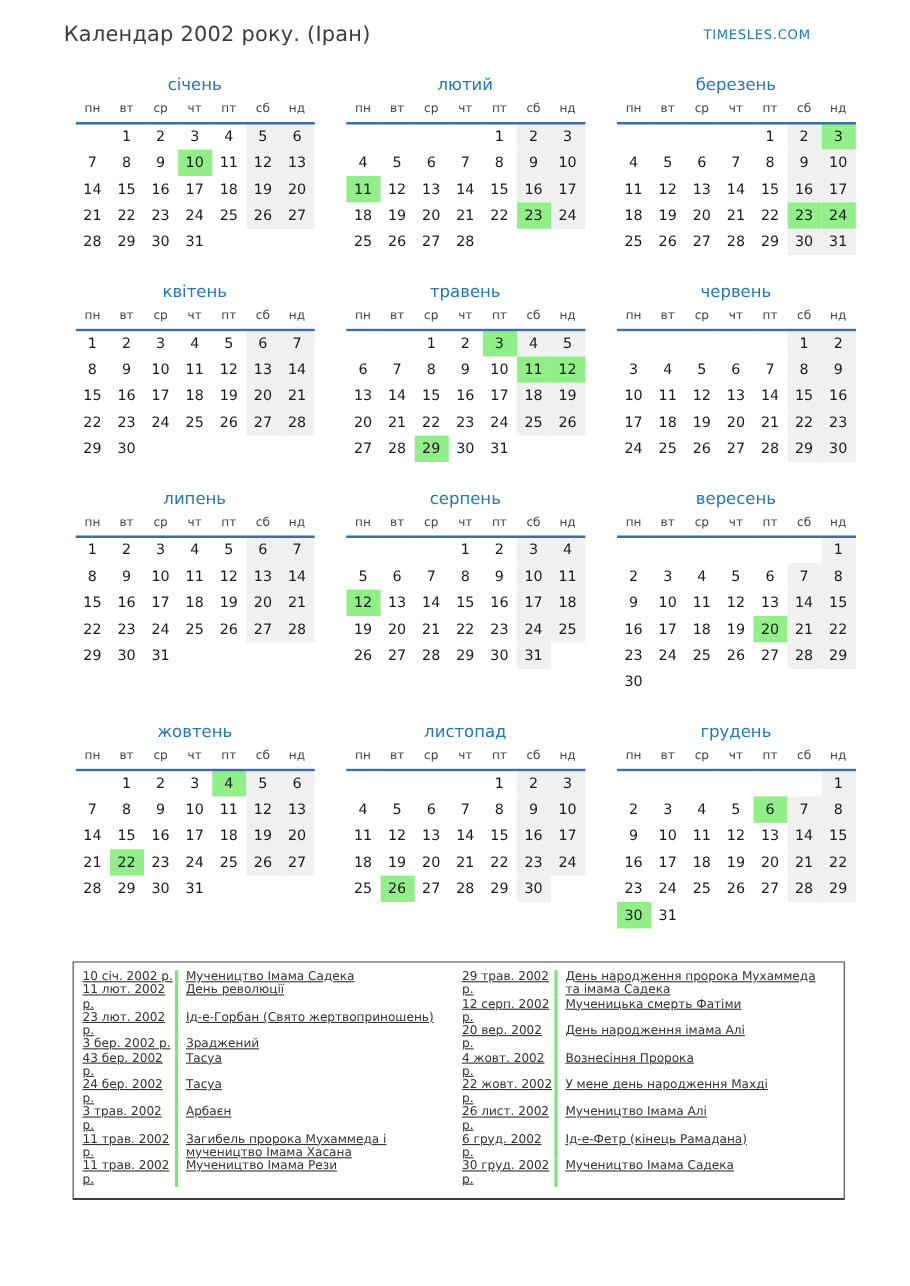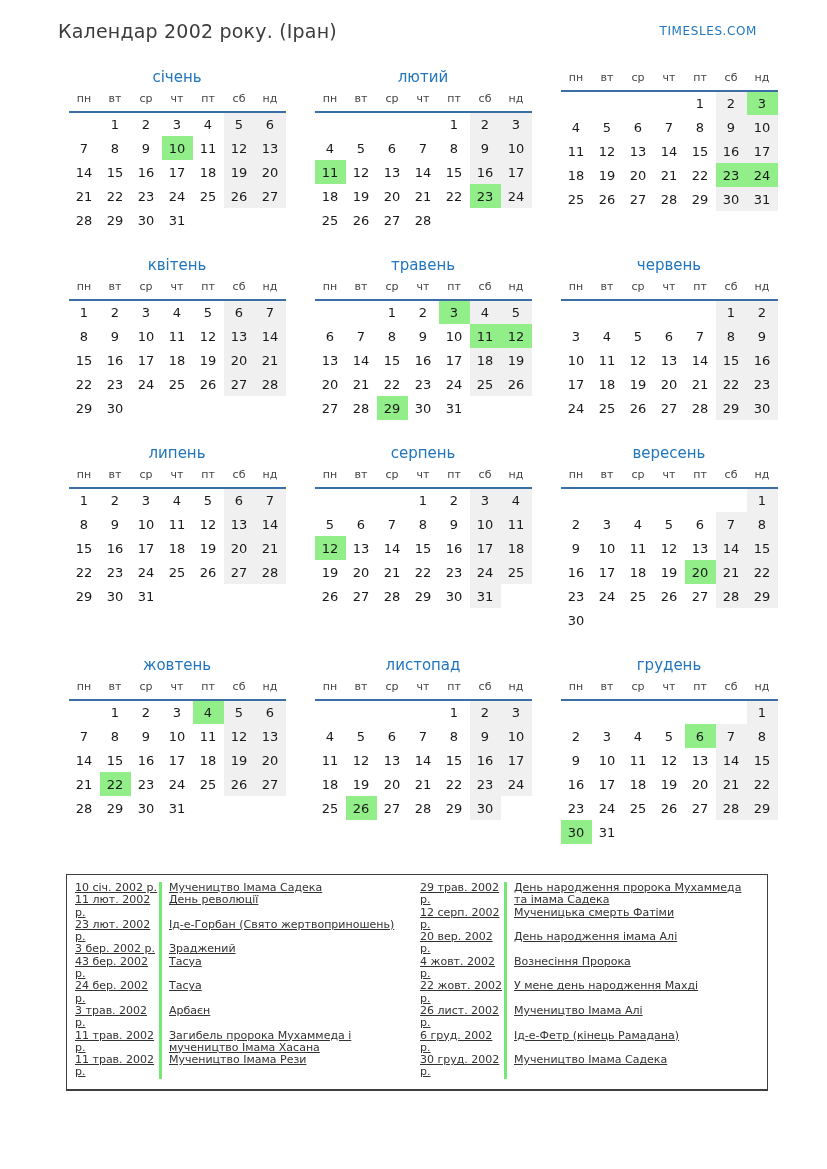--- a/index.html
+++ b/index.html
@@ -9,21 +9,21 @@
     --marker-green:#74e874;
     --weekend:#f0f0f0;
     --ink:#1a1a1a;
   }
   *{box-sizing:border-box;}
   html,body{margin:0;padding:0;}
   body{
     width:827px;height:1169px;background:#ffffff;overflow:hidden;
     font-family:"DejaVu Sans","Liberation Sans",sans-serif;
   }
-  .page{padding:20px 70px 0 58px;}
+  .page{padding:20px 90px 0 58px;}
   .header{display:flex;justify-content:space-between;align-items:flex-start;}
   .page-title{font-size:19px;font-weight:400;color:#3c3c3c;margin:0;letter-spacing:0.2px;}
   .brand-link{font-size:12px;color:var(--accent-blue);text-decoration:none;letter-spacing:0.6px;margin-top:4px;}
   .calendar-grid{
     margin:26px 0 0 8px;
     display:grid;
     grid-template-columns:repeat(3,222px);
     column-gap:14px;
     row-gap:24px;
     gap:24px;
@@ -184,20 +184,21 @@
               <td>27</td>
               <td>28</td>
               <td></td>
               <td></td>
               <td></td>
             </tr>
           </tbody>
         </table>
       </section>
       <section class="month">
+        <div class="month-name">березень</div>
         <table class="month-table">
           <thead>
             <tr>
               <th>пн</th>
               <th>вт</th>
               <th>ср</th>
               <th>чт</th>
               <th>пт</th>
               <th>сб</th>
               <th>нд</th>

